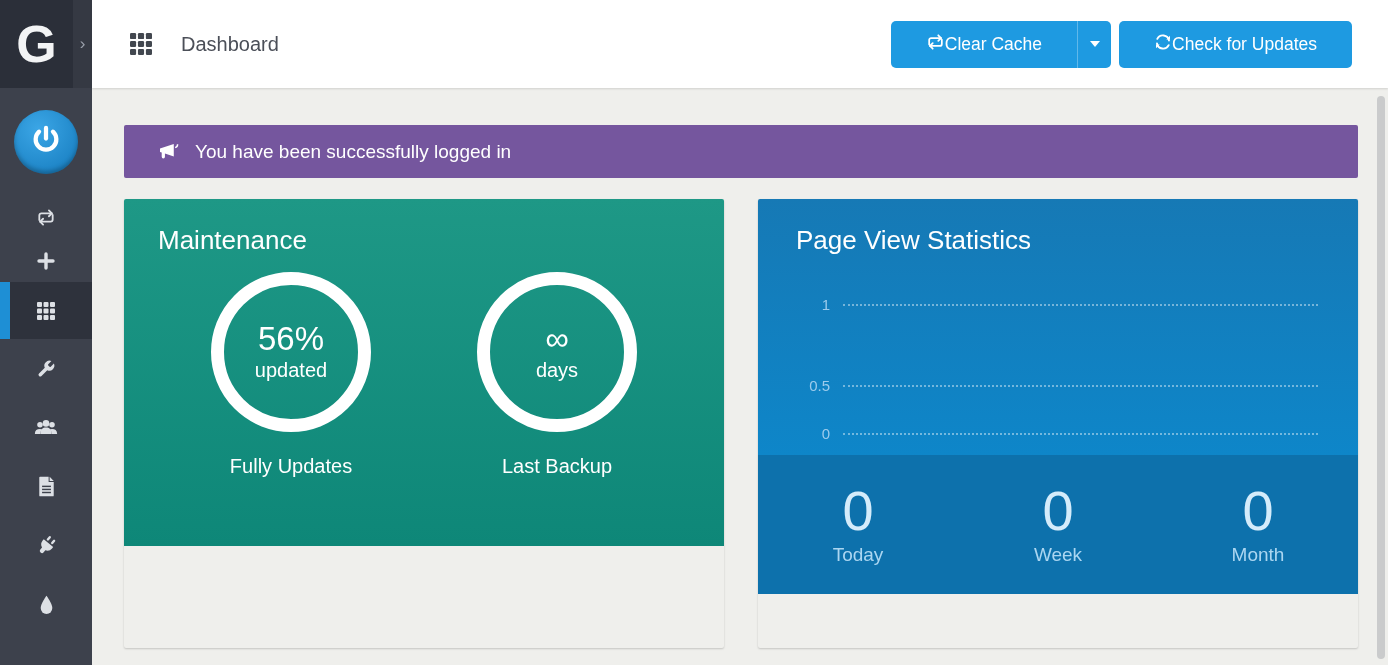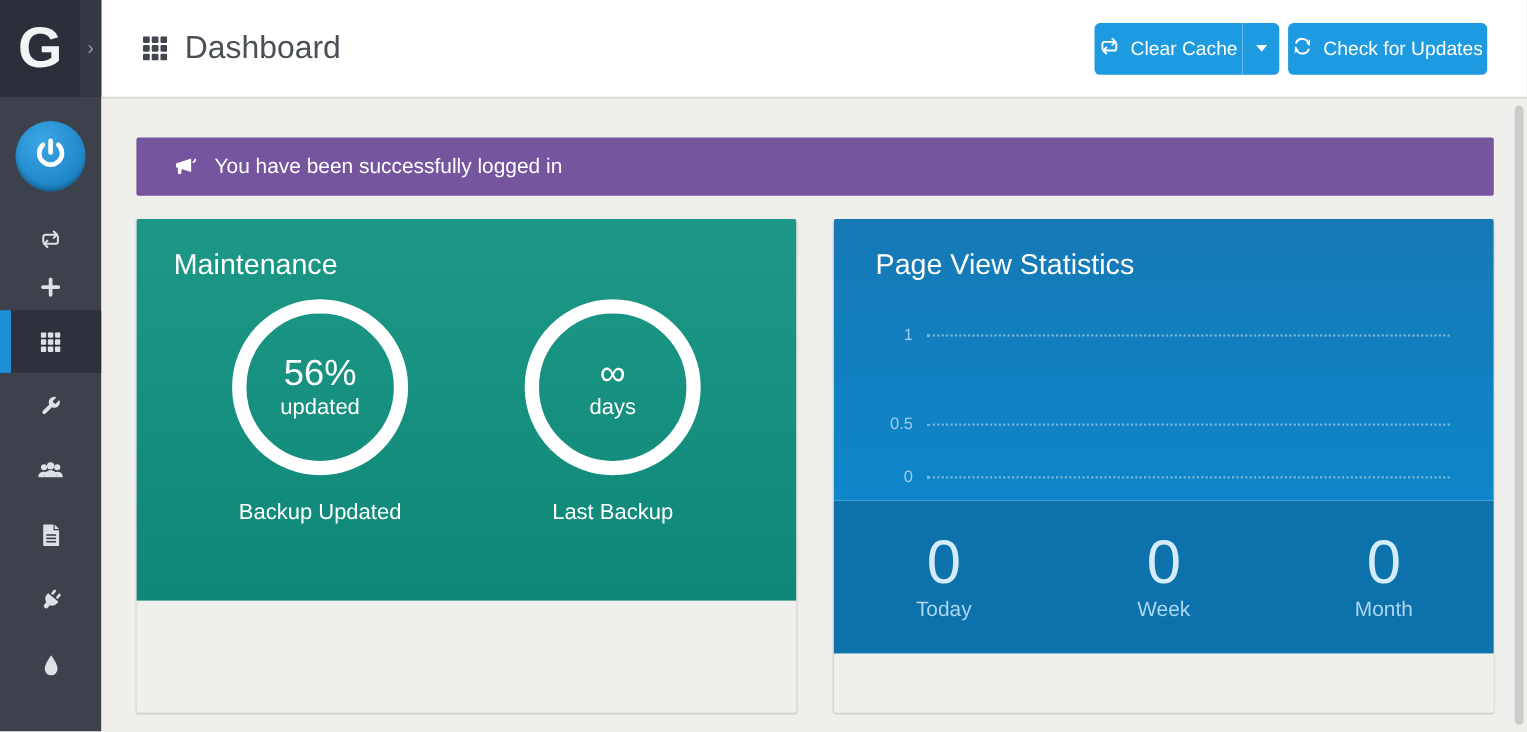--- a/index.html
+++ b/index.html
@@ -23,26 +23,26 @@
   .menu-item.small { height:43px; }
   .menu-item.active { background:#2e323c; height:57px; }
   .menu-item.active::before { content:""; position:absolute; left:0; top:0; bottom:0;
                               width:10px; background:#1e8fd5; }
   .menu-item svg { display:block; }
 
   
   .header { position:absolute; left:92px; right:0; top:0; height:88px; background:#ffffff;
             display:flex; align-items:center; justify-content:space-between;
             padding:0 36px 0 38px; box-shadow:0 1px 2px rgba(0,0,0,.13); z-index:2; }
-  .page-title { display:flex; align-items:center; gap:16px; color:#4b4f58; font-size:29px; }
+  .page-title { display:flex; align-items:center; gap:29px; color:#4b4f58; font-size:20px; }
   .page-title .ticon { color:#42474f; display:flex; }
   .header-actions { display:flex; gap:8px; }
   .btn-blue { background:#1e9ae1; color:#fff; font-size:17.5px; height:47px;
               display:flex; align-items:stretch; border-radius:5px; overflow:hidden; }
-  .split-main, .btn-single { display:flex; align-items:center; gap:10px; padding:0 4px; cursor:pointer; }
+  .split-main, .btn-single { display:flex; align-items:center; padding:0 35px; cursor:pointer; }
   .split-caret { width:34px; border-left:1px solid rgba(255,255,255,.3);
                  display:flex; align-items:center; justify-content:center; cursor:pointer; }
   .caret-down { width:0; height:0; border-left:5px solid transparent;
                 border-right:5px solid transparent; border-top:6px solid #fff; }
 
   
   .content { position:absolute; top:88px; left:92px; right:0; bottom:0;
              padding:37px 30px 0 32px; }
   .alert { height:53px; background:#75569e; color:#fff; font-size:19px; border-radius:2px;
            display:flex; align-items:center; gap:14px; padding:0 34px; }
@@ -263,21 +263,21 @@
 
     <section class="card">
       <div class="maint-main">
         <h2 class="card-title">Maintenance</h2>
         <div class="circles">
           <div class="circle-col">
             <div class="ring">
               <span class="ring-value">56%</span>
               <span class="ring-unit">updated</span>
             </div>
-            <div class="circle-caption">Backup Updated</div>
+            <div class="circle-caption">Fully Updates</div>
           </div>
           <div class="circle-col">
             <div class="ring">
               <span class="ring-value">∞</span>
               <span class="ring-unit">days</span>
             </div>
             <div class="circle-caption">Last Backup</div>
           </div>
         </div>
       </div>

